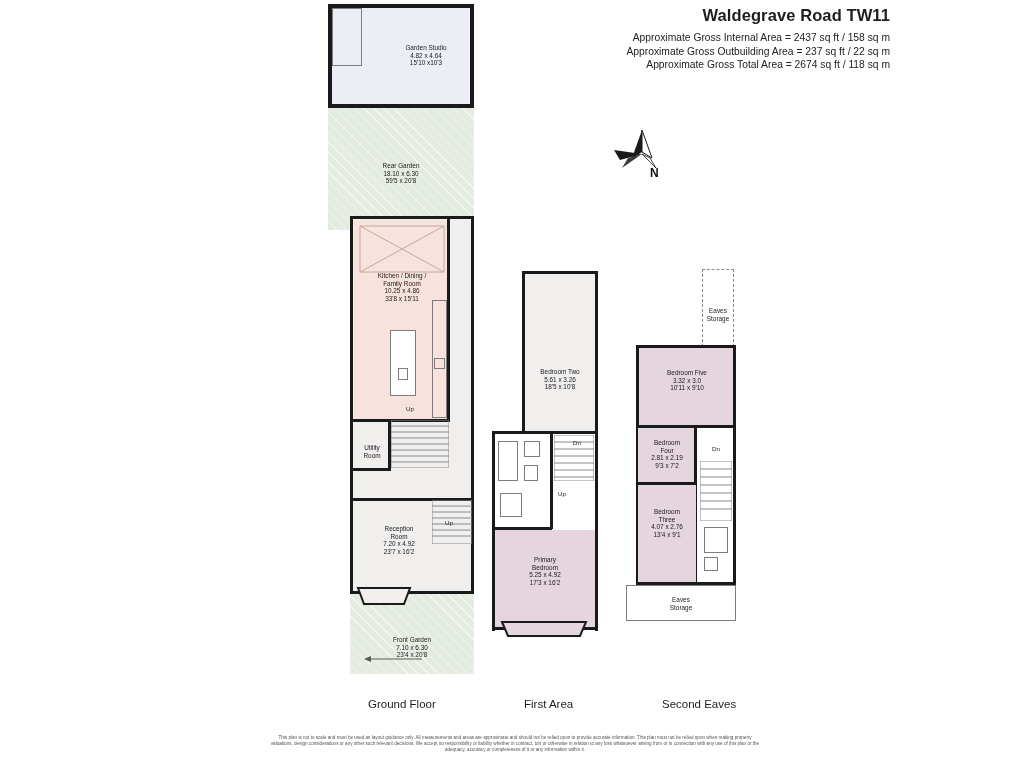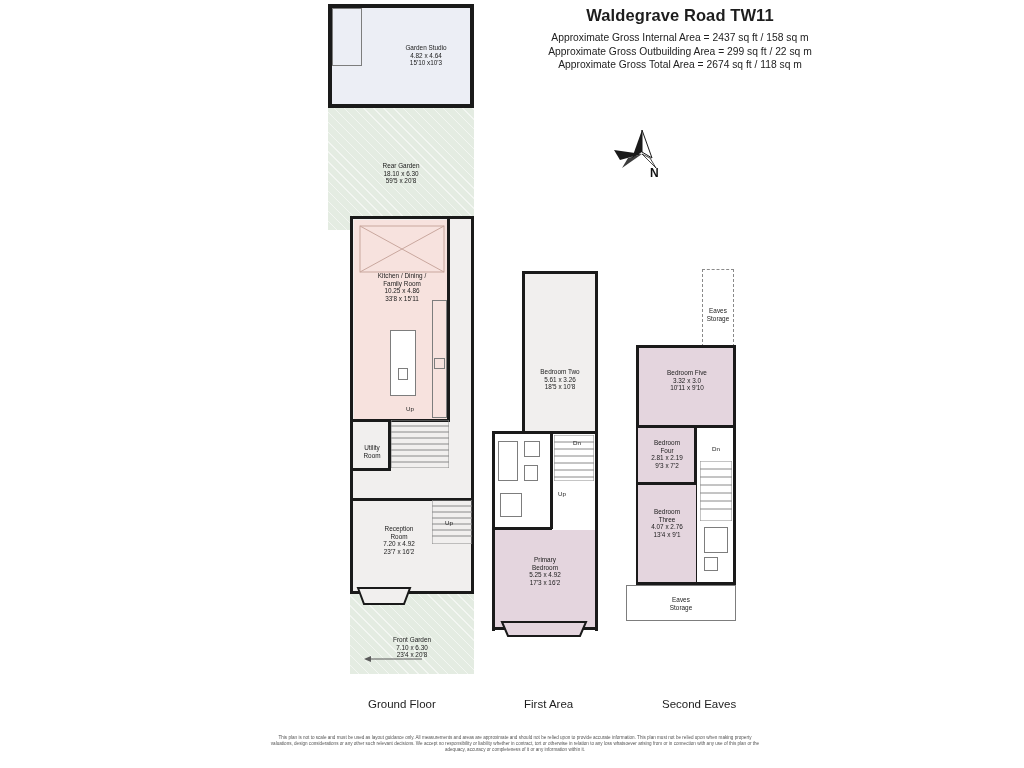--- a/index.html
+++ b/index.html
@@ -4,21 +4,21 @@
 <style>
   html,body{margin:0;padding:0;}
   body{
     width:1024px;height:768px;background:#ffffff;
     font-family:"Liberation Sans", sans-serif;
     color:#2b2b2b;position:relative;overflow:hidden;
   }
   .root{position:absolute;inset:0;}
 
   
-  .header{position:absolute;left:470px;top:6px;width:420px;text-align:center;}
+  .header{position:absolute;left:470px;top:6px;width:420px;text-align:right;}
   .title{font-size:16.5px;font-weight:bold;color:#1d1d1d;letter-spacing:.1px;}
   .areas{margin-top:6px;}
   .area-line{font-size:10.3px;color:#222;line-height:13.5px;}
 
   
   .compass{position:absolute;left:612px;top:128px;width:60px;height:62px;}
   .compass .n-label{position:absolute;left:38px;top:38px;font-size:12px;font-weight:bold;color:#111;}
 
   
   .floor-caption{position:absolute;font-size:11.5px;color:#1d1d1d;margin-left:40px;}
@@ -59,21 +59,21 @@
 </style>
 </head>
 <body>
 
 <div class="root">
 
   <div class="header">
     <div class="title">Waldegrave Road TW11</div>
     <div class="areas">
       <div class="area-line">Approximate Gross Internal Area = 2437 sq ft / 158 sq m</div>
-      <div class="area-line">Approximate Gross Outbuilding Area = 299 sq ft / 22 sq m</div>
+      <div class="area-line">Approximate Gross Outbuilding Area = 237 sq ft / 22 sq m</div>
       <div class="area-line">Approximate Gross Total Area = 2674 sq ft / 118 sq m</div>
     </div>
   </div>
 
   <div class="compass">
     <svg width="60" height="50" viewBox="0 0 60 50">
       <polygon points="30,2 20,30 30,24" fill="#1a1a1a"></polygon>
       <polygon points="30,2 40,30 30,24" fill="#ffffff" stroke="#1a1a1a" stroke-width="1"></polygon>
       <polygon points="2,22 30,26 8,32" fill="#1a1a1a"></polygon>
       <polygon points="30,26 10,40 16,30" fill="#1a1a1a" opacity="0.85"></polygon>

